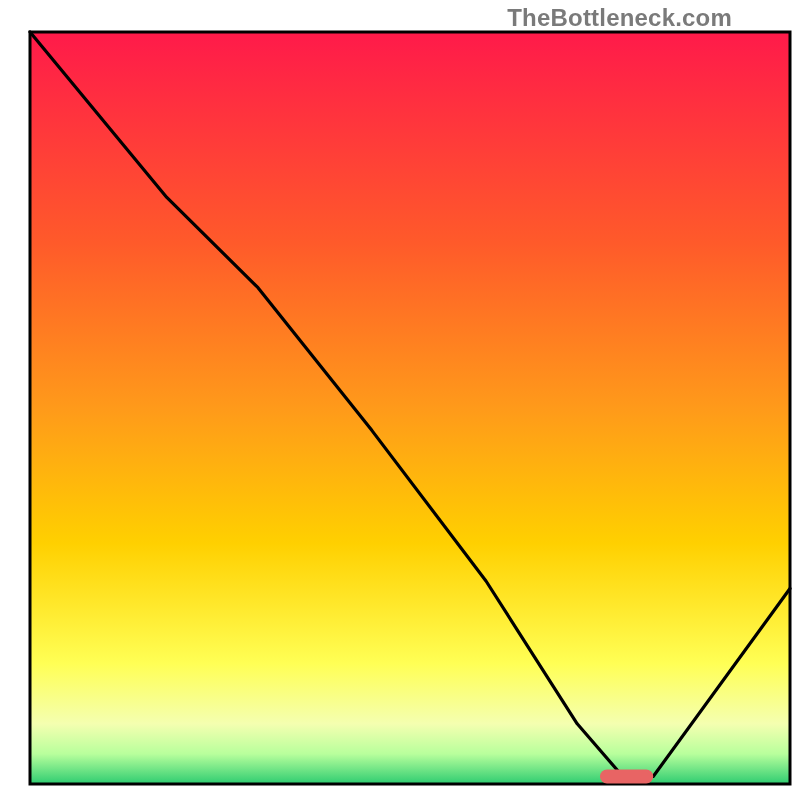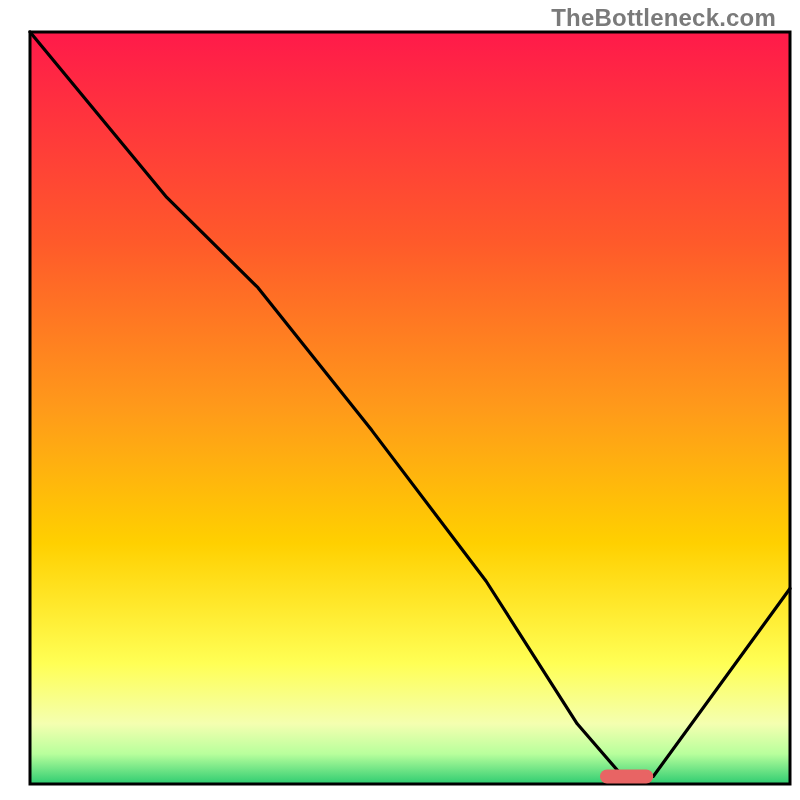--- a/index.html
+++ b/index.html
@@ -7,21 +7,20 @@
     padding: 0;
     width: 800px;
     height: 800px;
     background: #ffffff;
     font-family: Arial, Helvetica, sans-serif;
   }
   .chart-container {
     position: relative;
     width: 744px;
     height: 800px;
-    padding-left: 44px;
   }
   .watermark {
     position: absolute;
     top: 4px;
     right: 12px;
     font-size: 24px;
     font-weight: 600;
     color: #7a7a7a;
     letter-spacing: 0.2px;
     z-index: 10;

